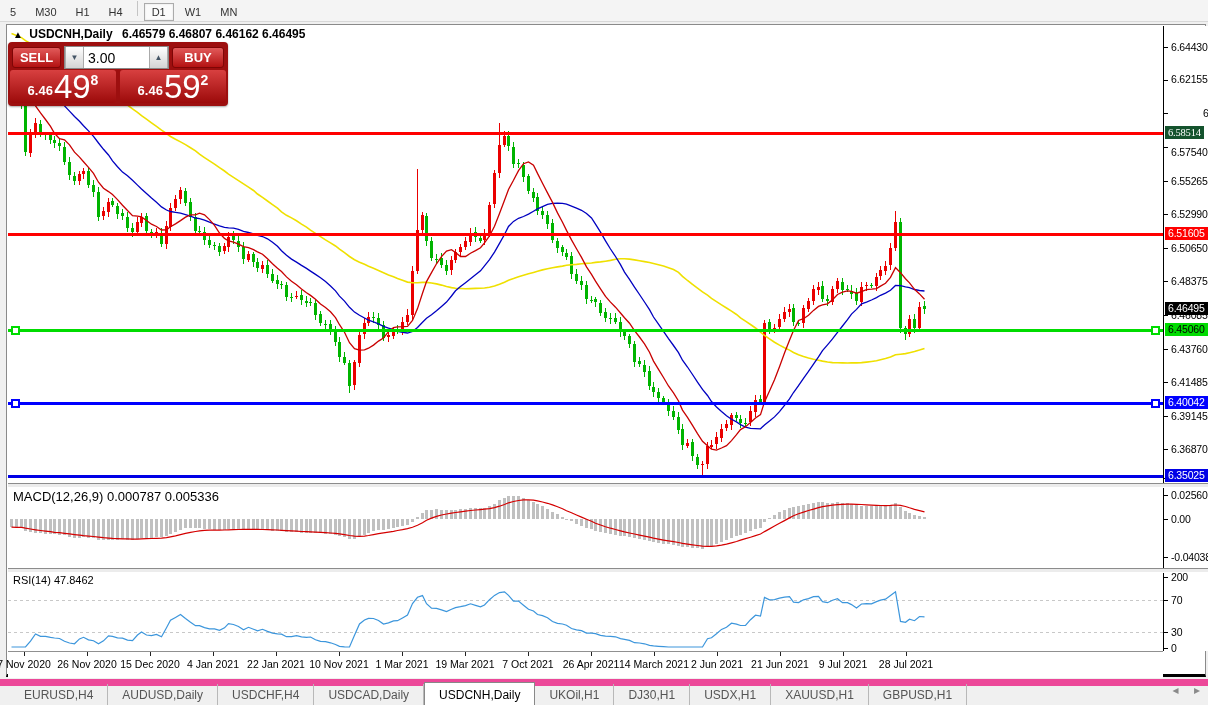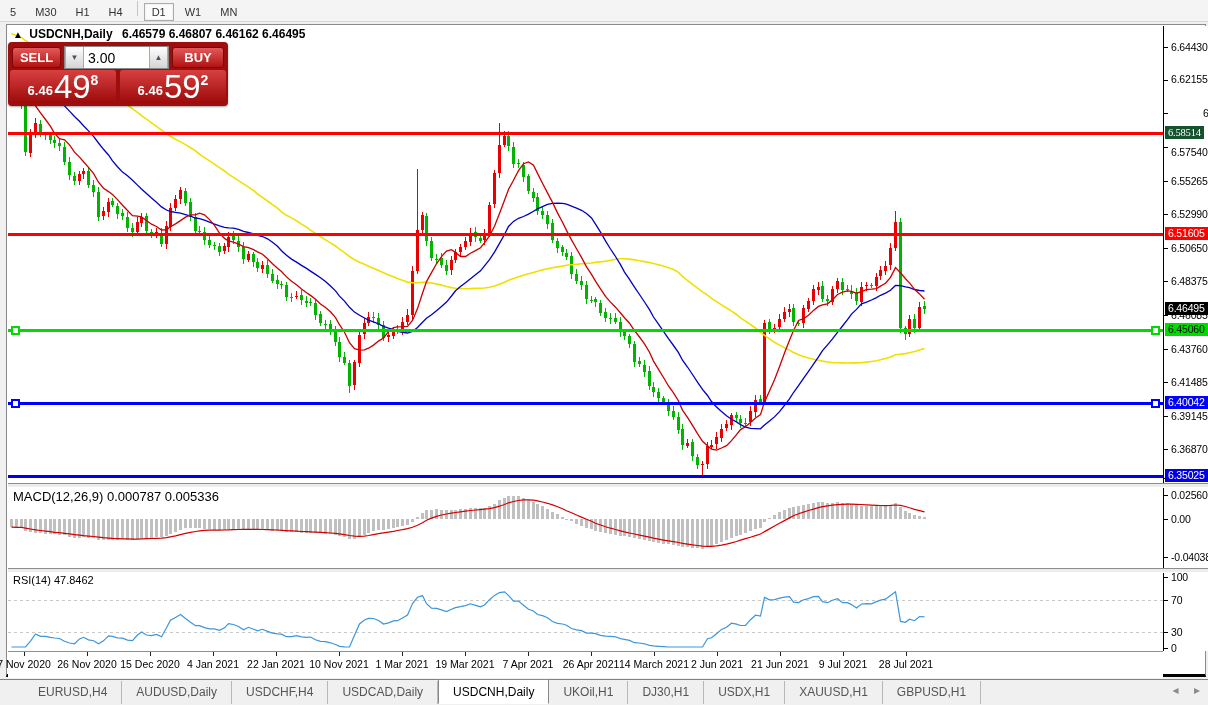--- a/index.html
+++ b/index.html
@@ -53,21 +53,21 @@
   .p-small{font-size:13px;font-weight:bold;margin:0 1px 4px 0;}
   .p-big{font-size:33px;font-weight:400;line-height:30px;}
   .p-sup{font-size:14px;font-weight:bold;margin-bottom:14px;}
   
   #date-axis{position:absolute;left:8px;top:651px;width:1155px;height:26px;background:#fff;z-index:6;
     border-top:1px solid #909090;}
   .dtick{position:absolute;top:0;width:1px;height:4px;background:#222;}
   .dlabel{position:absolute;top:6px;width:80px;margin-left:-40px;text-align:center;font-size:10.5px;color:#000;white-space:nowrap;}
   
   #tabbar{position:absolute;left:0;top:679px;width:1208px;height:26px;background:#f0f0f0;
-    border-top:1px solid #ec4899;display:flex;align-items:center;padding-left:24px;box-sizing:border-box;}
+    border-top:7px solid #ec4899;display:flex;align-items:center;padding-left:10px;box-sizing:border-box;}
   .tab{font-size:12px;color:#555;padding:4px 14px;border-right:1px solid #b8b8b8;white-space:nowrap;}
   .tab.active{background:#fff;color:#000;border:1px solid #888;border-bottom:1px solid #fff;margin-top:-2px;padding-top:5px;}
   #tab-arrows{position:absolute;right:8px;top:683px;color:#8a8a8a;font-size:12px;z-index:11;}
   #tab-arrows span{margin-left:12px;}
 </style>
 </head>
 <body>
 
 <div id="toolbar">
   <span id="tf-buttons"><button class="tfbtn">5</button><button class="tfbtn">M30</button><button class="tfbtn">H1</button><button class="tfbtn">H4</button><span class="tsep"></span><button class="tfbtn active">D1</button><button class="tfbtn">W1</button><button class="tfbtn">MN</button></span>
@@ -712,21 +712,21 @@
     <div class="badge" style="top: 296.697px; background: rgb(0, 220, 0); color: rgb(0, 0, 0);">6.45060</div>
     <div class="badge" style="top: 370.061px; background: rgb(0, 0, 255); color: rgb(255, 255, 255);">6.40042</div>
     <div class="badge" style="top: 443.409px; background: rgb(0, 0, 230); color: rgb(255, 255, 255);">6.35025</div>
     <div class="badge" style="top: 275.718px; background: rgb(0, 0, 0); color: rgb(255, 255, 255);">6.46495</div>
     <div class="ytick" style="top: 463px;">0.025609</div>
     <div class="ydash" style="top: 469px;"></div>
     <div class="ytick" style="top: 487px;">0.00</div>
     <div class="ydash" style="top: 493px;"></div>
     <div class="ytick" style="top: 525px;">-0.04038</div>
     <div class="ydash" style="top: 531px;"></div>
-    <div class="ytick" style="top: 545px;">100</div>
+    <div class="ytick" style="top: 545px;">200</div>
     <div class="ydash" style="top: 551px;"></div>
     <div class="ytick" style="top: 568px;">70</div>
     <div class="ydash" style="top: 574px;"></div>
     <div class="ytick" style="top: 600px;">30</div>
     <div class="ydash" style="top: 606px;"></div>
     <div class="ytick" style="top: 616px;">0</div>
     <div class="ydash" style="top: 622px;"></div>
   </div>
 <div id="date-axis">
     <div class="dtick" style="left: 16px;"></div>
@@ -739,21 +739,21 @@
     <div class="dlabel" style="left: 205px;">4 Jan 2021</div>
     <div class="dtick" style="left: 268px;"></div>
     <div class="dlabel" style="left: 268px;">22 Jan 2021</div>
     <div class="dtick" style="left: 331px;"></div>
     <div class="dlabel" style="left: 331px;">10 Nov 2021</div>
     <div class="dtick" style="left: 394px;"></div>
     <div class="dlabel" style="left: 394px;">1 Mar 2021</div>
     <div class="dtick" style="left: 457px;"></div>
     <div class="dlabel" style="left: 457px;">19 Mar 2021</div>
     <div class="dtick" style="left: 520px;"></div>
-    <div class="dlabel" style="left: 520px;">7 Apr 2021</div>
+    <div class="dlabel" style="left: 520px;">7 Oct 2021</div>
     <div class="dtick" style="left: 583px;"></div>
     <div class="dlabel" style="left: 583px;">26 Apr 2021</div>
     <div class="dtick" style="left: 646px;"></div>
     <div class="dlabel" style="left: 646px;">14 March 2021</div>
     <div class="dtick" style="left: 709px;"></div>
     <div class="dlabel" style="left: 709px;">2 Jun 2021</div>
     <div class="dtick" style="left: 772px;"></div>
     <div class="dlabel" style="left: 772px;">21 Jun 2021</div>
     <div class="dtick" style="left: 835px;"></div>
     <div class="dlabel" style="left: 835px;">9 Jul 2021</div>

